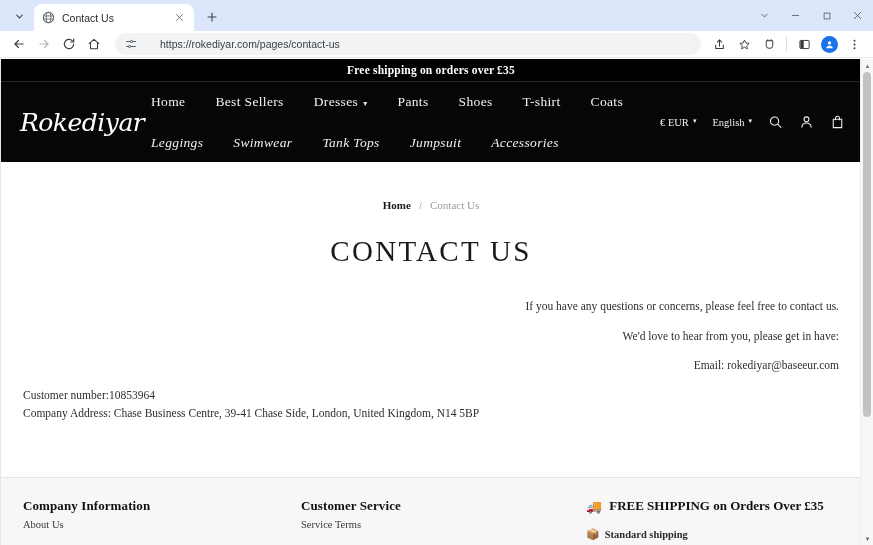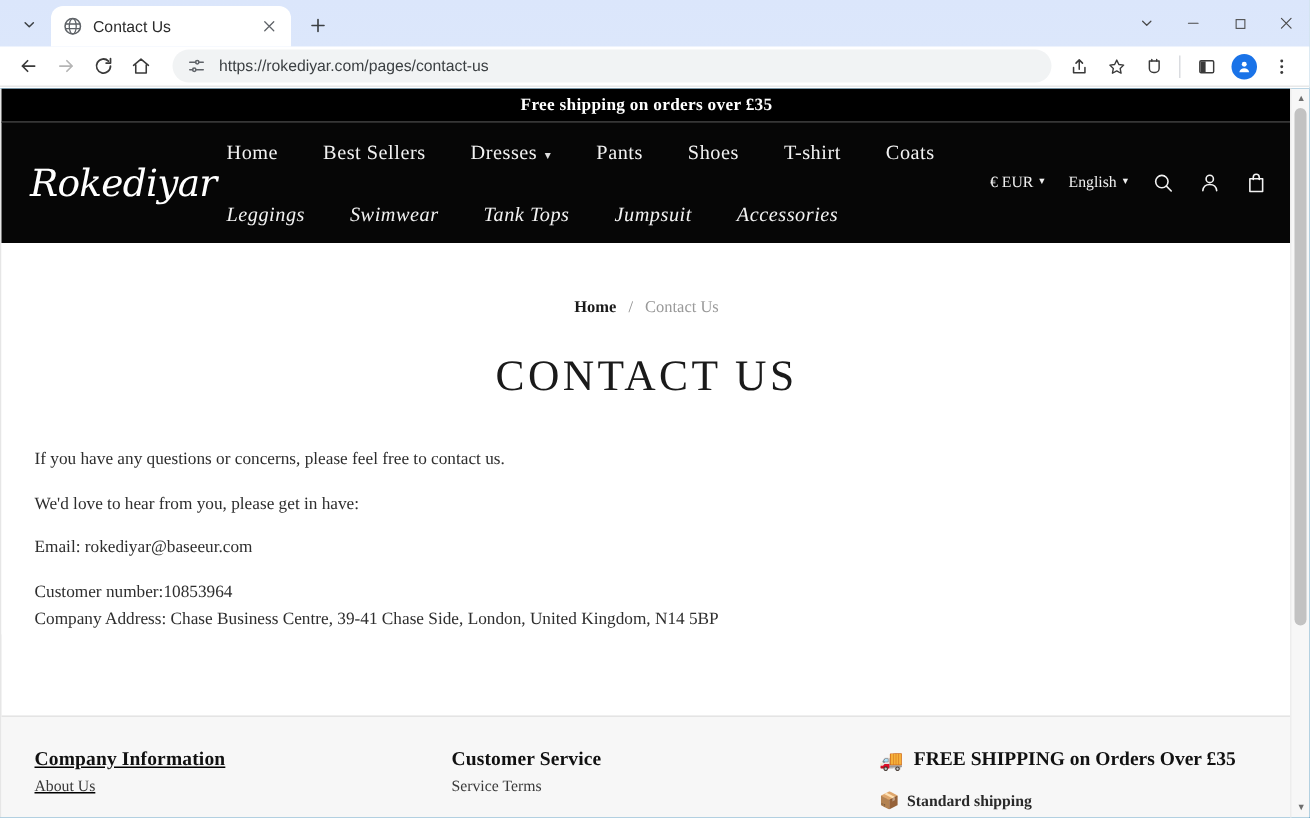--- a/index.html
+++ b/index.html
@@ -64,21 +64,21 @@
   .tb-icon {
     width: 24px; height: 24px;
     display: flex; align-items: center; justify-content: center;
     border-radius: 50%; color: #3a3a3a; flex: 0 0 auto;
   }
   .tb-icon.disabled { color: #b5b5b5; }
   .omnibox {
     flex: 1 1 auto; height: 22px;
     background: #f1f3f4; border-radius: 12px;
     display: flex; align-items: center;
-    padding: 0 10px; gap: 9px;
+    padding: 0 10px; gap: 23px;
     margin: 0 5px 0 8px;
   }
   .omnibox-url {
     font-size: 10.5px; color: #3c4043;
     white-space: nowrap; overflow: hidden; text-overflow: ellipsis;
     font-family: "Liberation Sans", sans-serif;
   }
   .tb-right { display: flex; align-items: center; gap: 1px; flex: 0 0 auto; }
   .tb-sep { width: 1px; height: 15px; background: #dadce0; margin: 0 4px; }
   .profile-dot {
@@ -170,35 +170,35 @@
     color: #1a1a1a;
     margin-top: 24px;
   }
   .body-copy {
     padding: 0 22px;
     margin-top: 30px;
     font-family: "Liberation Serif", serif;
     font-size: 11.5px;
     color: #2e2e2e;
   }
-  .body-copy p { margin-bottom: 13px; line-height: 1.45; }
+  .body-copy p { margin-bottom: 13px; line-height: 1.45; text-align: right; }
   .body-copy .block { line-height: 1.52; }
   .body-copy .block div { margin-bottom: 1px; }
 
   
   .site-footer {
     position: absolute; left: 0; right: 0; bottom: 0;
     background: #f7f7f7;
     border-top: 1px solid #e4e4e4;
     height: 68px;
     padding: 20px 22px 0 22px;
     display: flex;
   }
   .fcol { flex: 0 0 auto; }
-  .fcol.c1 { width: 278px; text-decoration: underline; }
+  .fcol.c1 { width: 278px; }
   .fcol.c2 { width: 285px; }
   .fcol.c3 { flex: 1 1 auto; }
   .fhead {
     font-family: "Liberation Serif", serif;
     font-size: 13px; font-weight: 700; color: #111111;
     letter-spacing: .1px;
   }
   .flink {
     font-family: "Liberation Serif", serif;
     font-size: 10.5px; color: #3a3a3a; margin-top: 16px;

